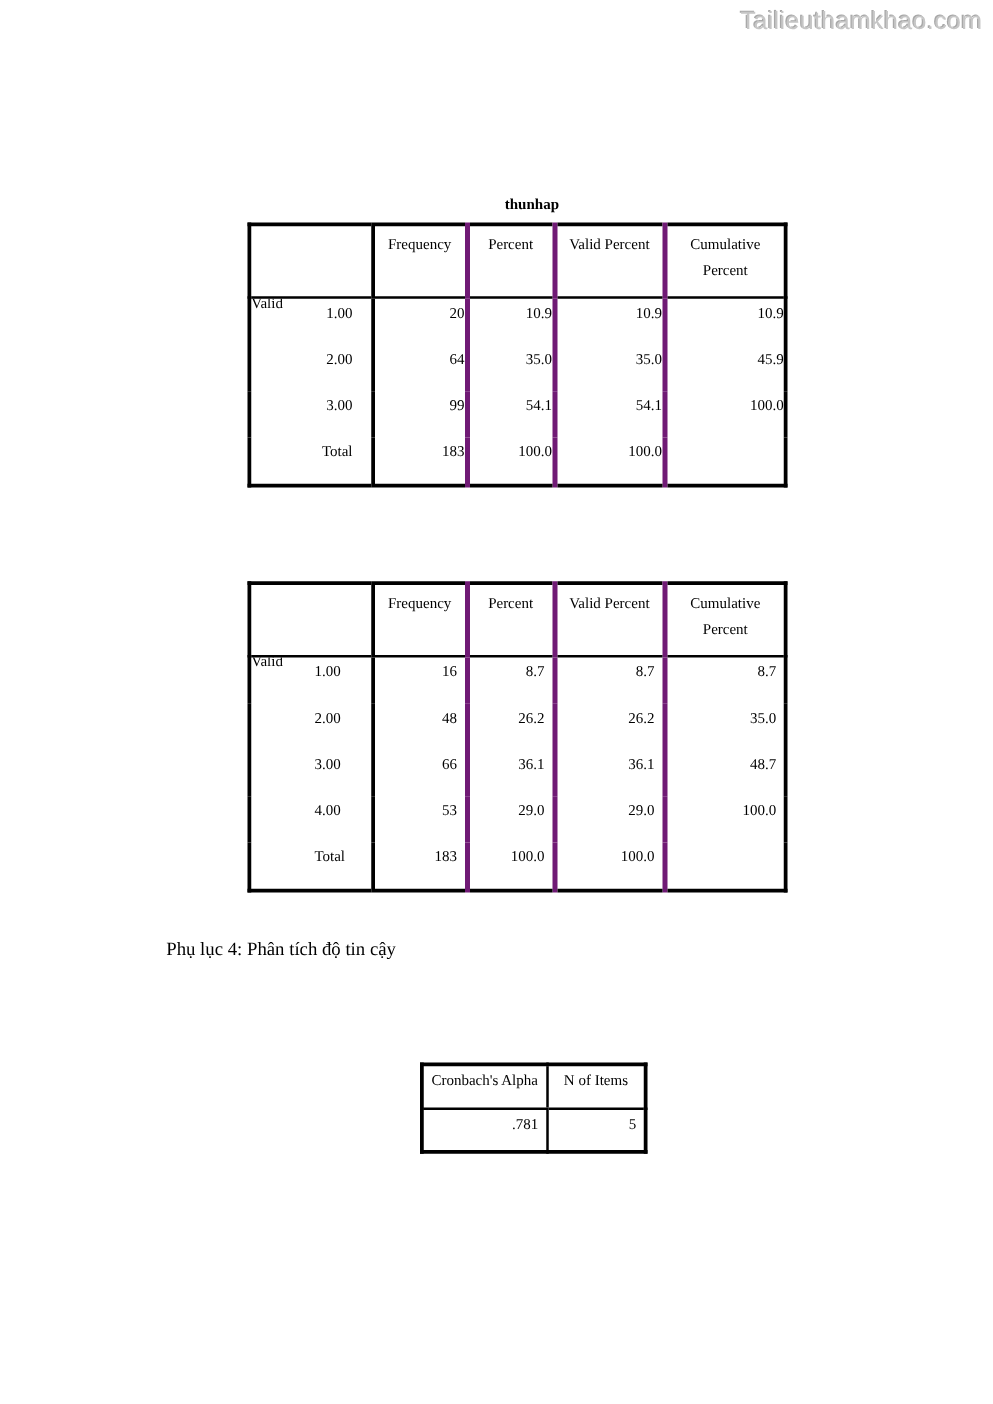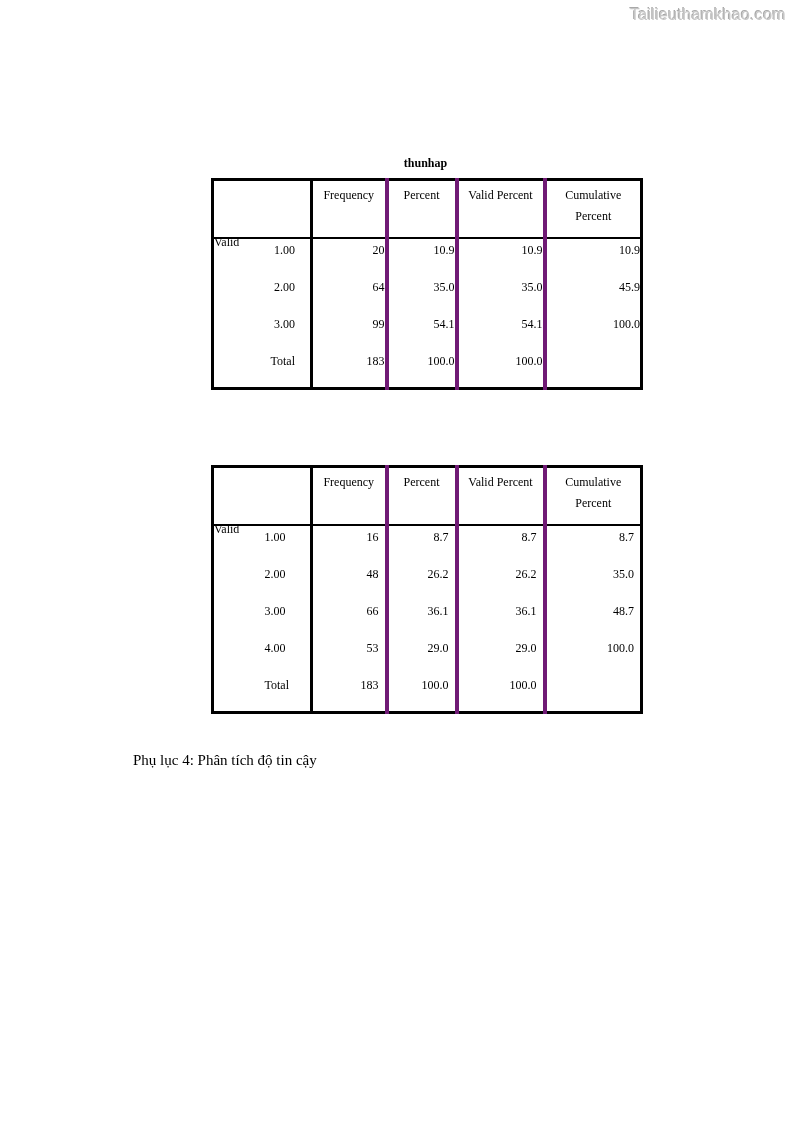--- a/index.html
+++ b/index.html
@@ -14,21 +14,21 @@
     background: #ffffff;
     font-family: "Liberation Serif", serif;
     color: #000000;
     overflow: hidden;
   }
   .watermark {
     position: absolute;
     top: 6px;
     right: 8px;
     font-family: "Liberation Sans", sans-serif;
-    font-size: 16px;
+    font-size: 20px;
     letter-spacing: 0.3px;
     color: #c6c6c6;
     text-shadow: 1px 1px 0 #ffffff, -1px -1px 0 #a8a8a8;
   }
   .tbl-title {
     position: absolute;
     left: 211px;
     width: 429px;
     text-align: center;
     font-size: 12px;
@@ -45,21 +45,21 @@
     border: 3px solid #000;
     font-size: 12px;
   }
   table.spss td, table.spss th {
     font-weight: normal;
     vertical-align: top;
     padding: 0;
     overflow: hidden;
   }
   
-  table.freqtbl { left: 211px; width: 429px; padding-left: 20px; }
+  table.freqtbl { left: 198px; width: 429px; padding-left: 20px; }
   .t-thunhap { top: 178px; }
   .t-dotuoi  { top: 465px; }
   table.freqtbl thead td, table.freqtbl thead th {
     height: 52px;
     text-align: center;
     padding-top: 4px;
     line-height: 21px;
     border-bottom: 2px solid #000;
   }
   table.freqtbl tbody td { height: 33px; padding-top: 4px; }
@@ -211,14 +211,32 @@
         <td class="c">100.0</td>
         <td class="c">100.0</td>
         <td class="c"></td>
       </tr>
     </tbody>
   </table>
 
   <div class="caption">Phụ lục 4: Phân tích độ tin cậy</div>
 
 
+  <table class="spss reltbl">
+    <colgroup>
+      <col style="width:100px">
+        <col style="width:79px">
+    </colgroup>
+    <thead>
+      <tr>
+        <th>Cronbach's Alpha</th>
+        <th class="c">N of Items</th>
+      </tr>
+    </thead>
+    <tbody>
+      <tr>
+        <td>.781</td>
+        <td class="c">5</td>
+      </tr>
+    </tbody>
+  </table>
 
 </div>
 
 </body></html>

